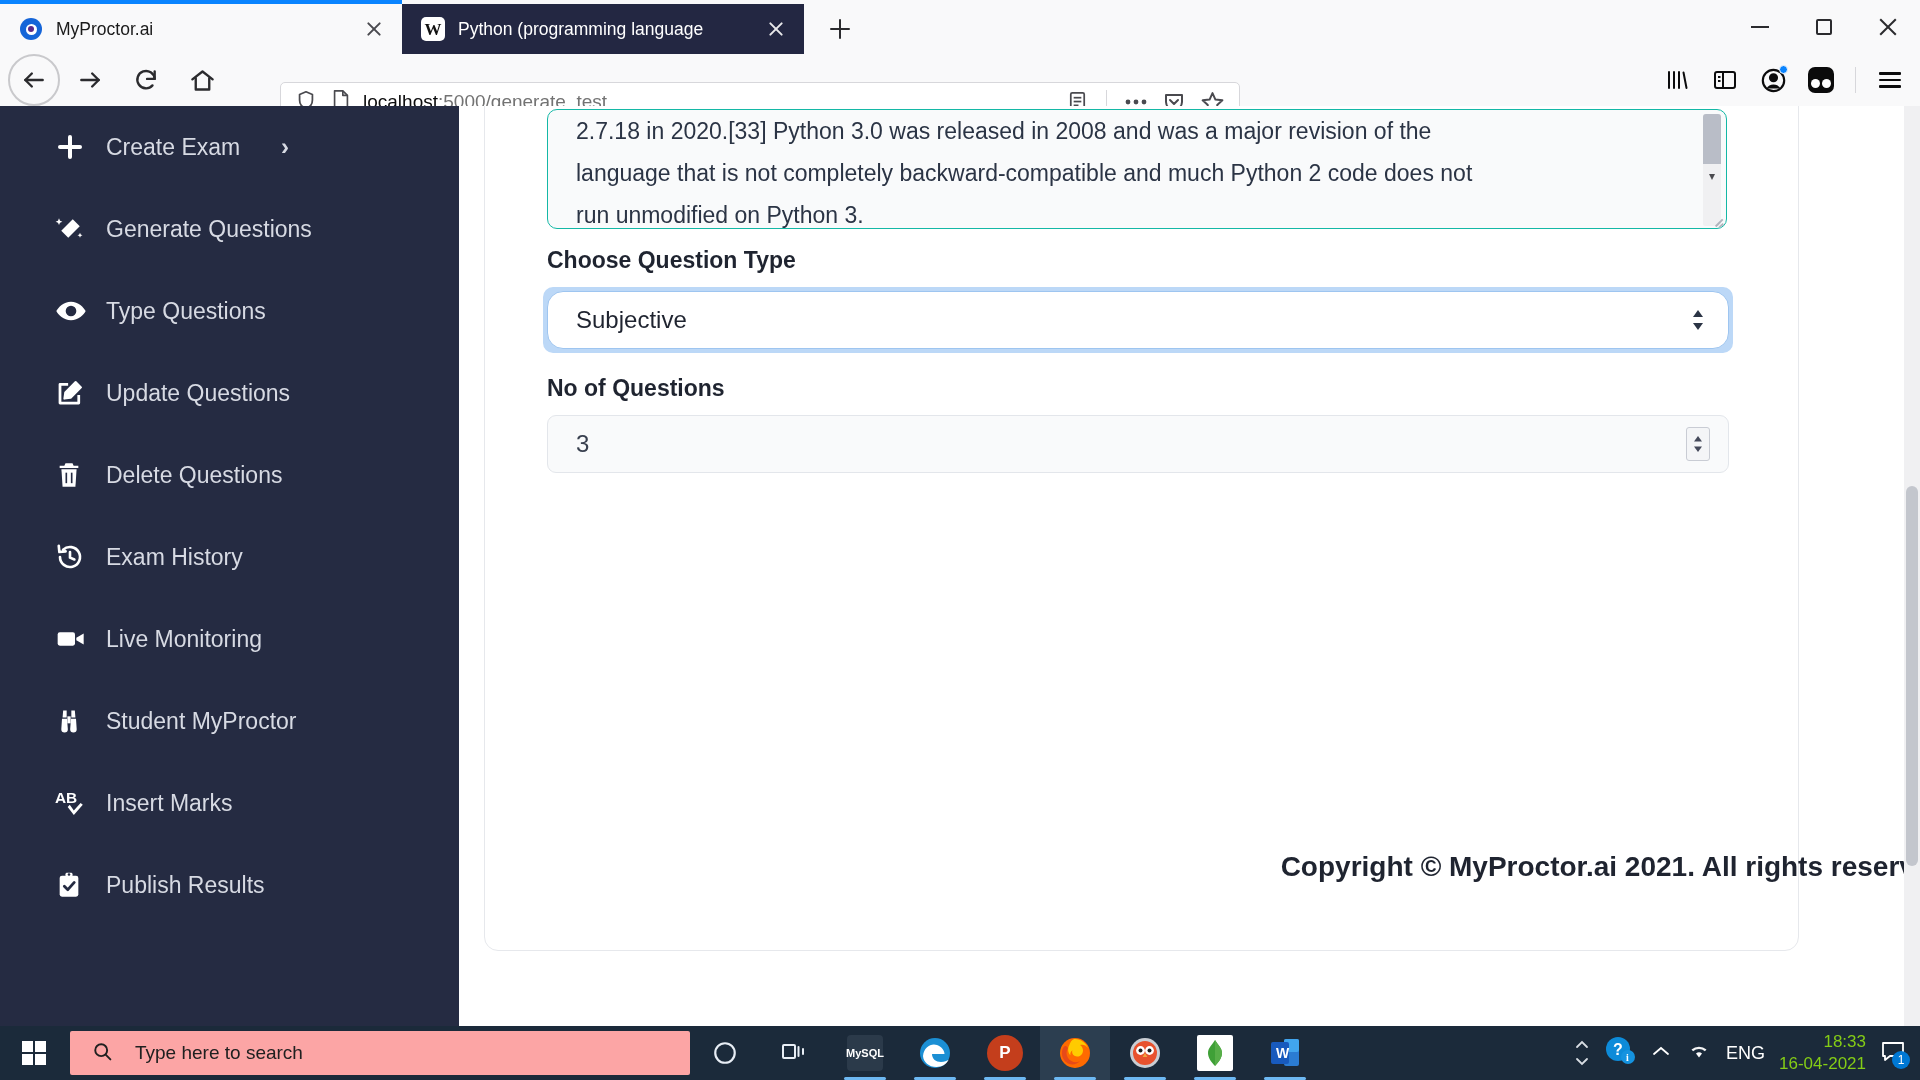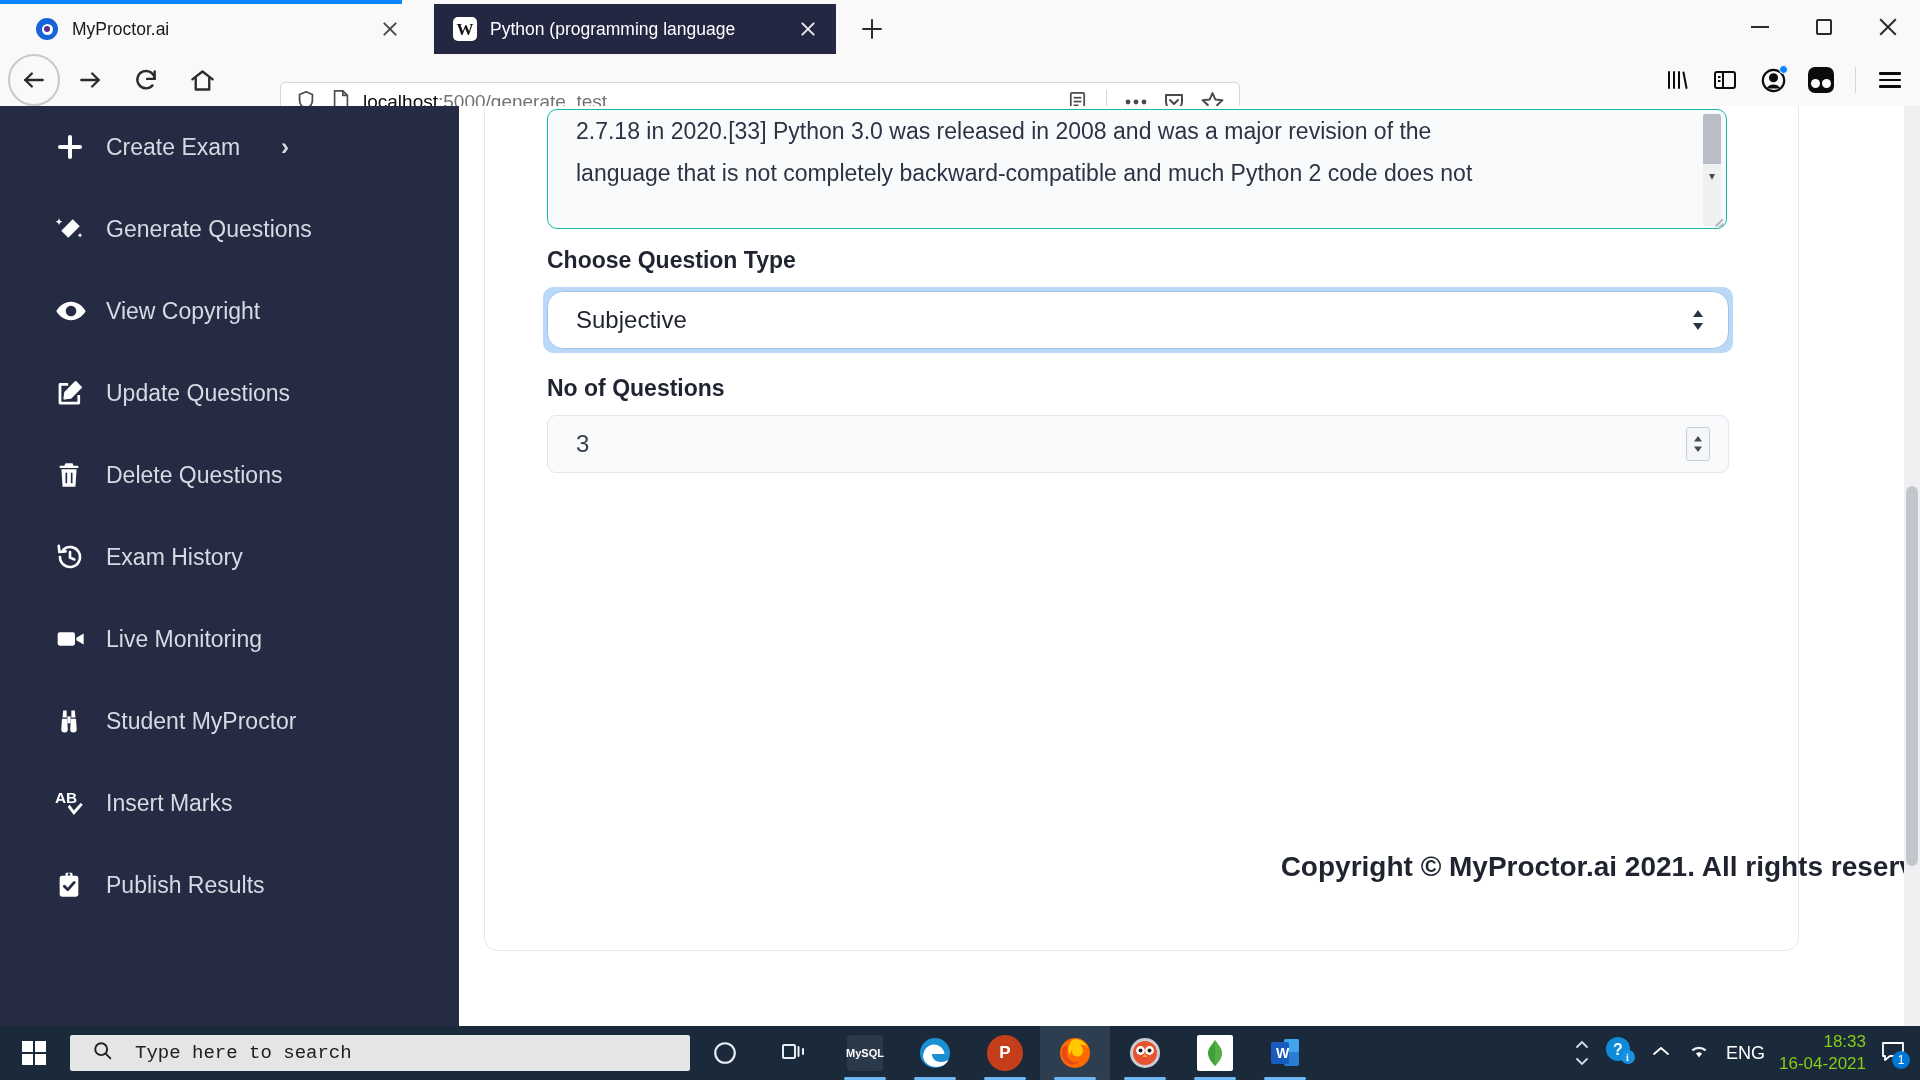--- a/index.html
+++ b/index.html
@@ -10,21 +10,21 @@
   }
 
   
   .tabbar {
     position:absolute; left:0; top:0; width:1920px; height:54px;
     background:#f9f9fa; display:flex; align-items:flex-end;
   }
   .accentline { position:absolute; left:0; top:0; width:402px; height:4px; background:#0a84ff; }
   .tab {
     height:50px; display:flex; align-items:center; gap:12px;
-    padding:0 14px 0 18px; position:relative;margin-left:16px;
+    padding:0 14px 0 18px; position:relative;
   }
   .tab.inactive { width:402px; background:#f9f9fa; }
   .tab.active { width:402px; background:#232742; }
   .tab-fav { width:26px; height:26px; flex:0 0 26px; display:flex; align-items:center; justify-content:center; }
   .fav-ring { width:22px; height:22px; border-radius:50%; background:#1565d8;
               display:flex; align-items:center; justify-content:center; }
   .fav-ring i { width:11px; height:11px; border-radius:50%; background:#fff; display:block; position:relative; }
   .fav-ring i:after { content:""; position:absolute; left:2.5px; top:2.5px; width:6px; height:6px;
                       border-radius:50%; background:#5b2a8a; }
   .fav-w { width:24px; height:24px; border-radius:5px; background:#fff; color:#111;
@@ -161,22 +161,22 @@
 
   
   .pagescroll { position:absolute; right:0; top:0; width:16px; height:920px; background:#f0f0f2; }
   .pagescroll-thumb { position:absolute; right:2px; top:380px; width:12px; height:380px; background:#c3c6cd; border-radius:6px; }
 
   
   .taskbar { position:absolute; left:0; bottom:0; width:1920px; height:54px; background:#1b2a3a; display:flex; align-items:center; }
   .tb-start { width:68px; height:54px; display:flex; align-items:center; justify-content:center; }
   .winlogo { width:24px; height:24px; display:grid; grid-template-columns:1fr 1fr; grid-template-rows:1fr 1fr; gap:2.5px; }
   .winlogo i { background:#ffffff; display:block; }
-  .searchbox { width:620px; height:36px; margin-left:2px; background:#e5e5e5; border-radius:2px;
-               display:flex; align-items:center; padding-left:22px; gap:22px;font-family:Liberation Mono, monospace; }
+  .searchbox { width:620px; height:44px; margin-left:2px; background:#fca5a5; border-radius:2px;
+               display:flex; align-items:center; padding-left:22px; gap:22px; }
   .search-ph { font-size:19px; color:#202020; }
   .tb-ico { width:70px; height:54px; display:flex; align-items:center; justify-content:center; position:relative; }
   .tb-ico.run:after { content:""; position:absolute; bottom:0; left:14px; width:42px; height:3px; background:#6db8f2; border-radius:2px; }
   .tb-ico.active { background:#2c3e50; }
   .appimg { width:36px; height:36px; border-radius:4px; display:flex; align-items:center; justify-content:center;
             font-size:13px; font-weight:700; color:#fff; }
   .tray { margin-left:auto; display:flex; align-items:center; gap:14px; padding-right:14px; }
   .tray-arrows { display:flex; flex-direction:column; align-items:center; color:#d8dde3; font-size:13px; }
   .tray-txt { color:#ffffff; font-size:18px; }
   .clock { color:#84cc16; font-size:17px; line-height:22px; text-align:right; }
@@ -363,21 +363,21 @@
       <span class="side-label">Generate Questions</span>
     </div>
 
     <div class="side-item">
       <span class="side-ico">
         <svg width="32" height="32" viewBox="0 0 24 24" fill="#fff">
             <path d="M12 5C6.5 5 2.3 9.4 1 12c1.3 2.6 5.5 7 11 7s9.7-4.4 11-7c-1.3-2.6-5.5-7-11-7zm0 11a4 4 0 1 1 0-8 4 4 0 0 1 0 8z"></path>
             <circle cx="13.2" cy="10.8" r="1.6" fill="#252b42"></circle>
           </svg>
       </span>
-      <span class="side-label">View Copyright</span>
+      <span class="side-label">Type Questions</span>
     </div>
 
     <div class="side-item">
       <span class="side-ico">
         <svg width="30" height="30" viewBox="0 0 24 24" fill="none" stroke="#fff" stroke-width="2.2" stroke-linejoin="round">
             <path d="M19 13.5V20H4V5h6.5"></path>
             <path d="M16.5 3.2l4.3 4.3-8.3 8.3-5 .7.7-5z" fill="#fff" stroke="#fff" stroke-width="1.6"></path>
           </svg>
       </span>
       <span class="side-label">Update Questions</span>
@@ -450,20 +450,21 @@
     </div>
   </nav>
 
   <main class="content">
     <div class="card">
 
       <div class="ta-wrap">
         <div class="textarea">
           <div class="ta-line">2.7.18 in 2020.[33] Python 3.0 was released in 2008 and was a major revision of the</div>
           <div class="ta-line">language that is not completely backward-compatible and much Python 2 code does not</div>
+          <div class="ta-line">run unmodified on Python 3.</div>
           <div class="ta-scroll"></div>
           <div class="ta-thumb"></div>
           <div class="ta-dnbtn">▾</div>
           <div class="ta-grip"></div>
         </div>
       </div>
 
       <div class="flabel lbl-type">Choose Question Type</div>
       <div class="select-focus"></div>
       <div class="select">

